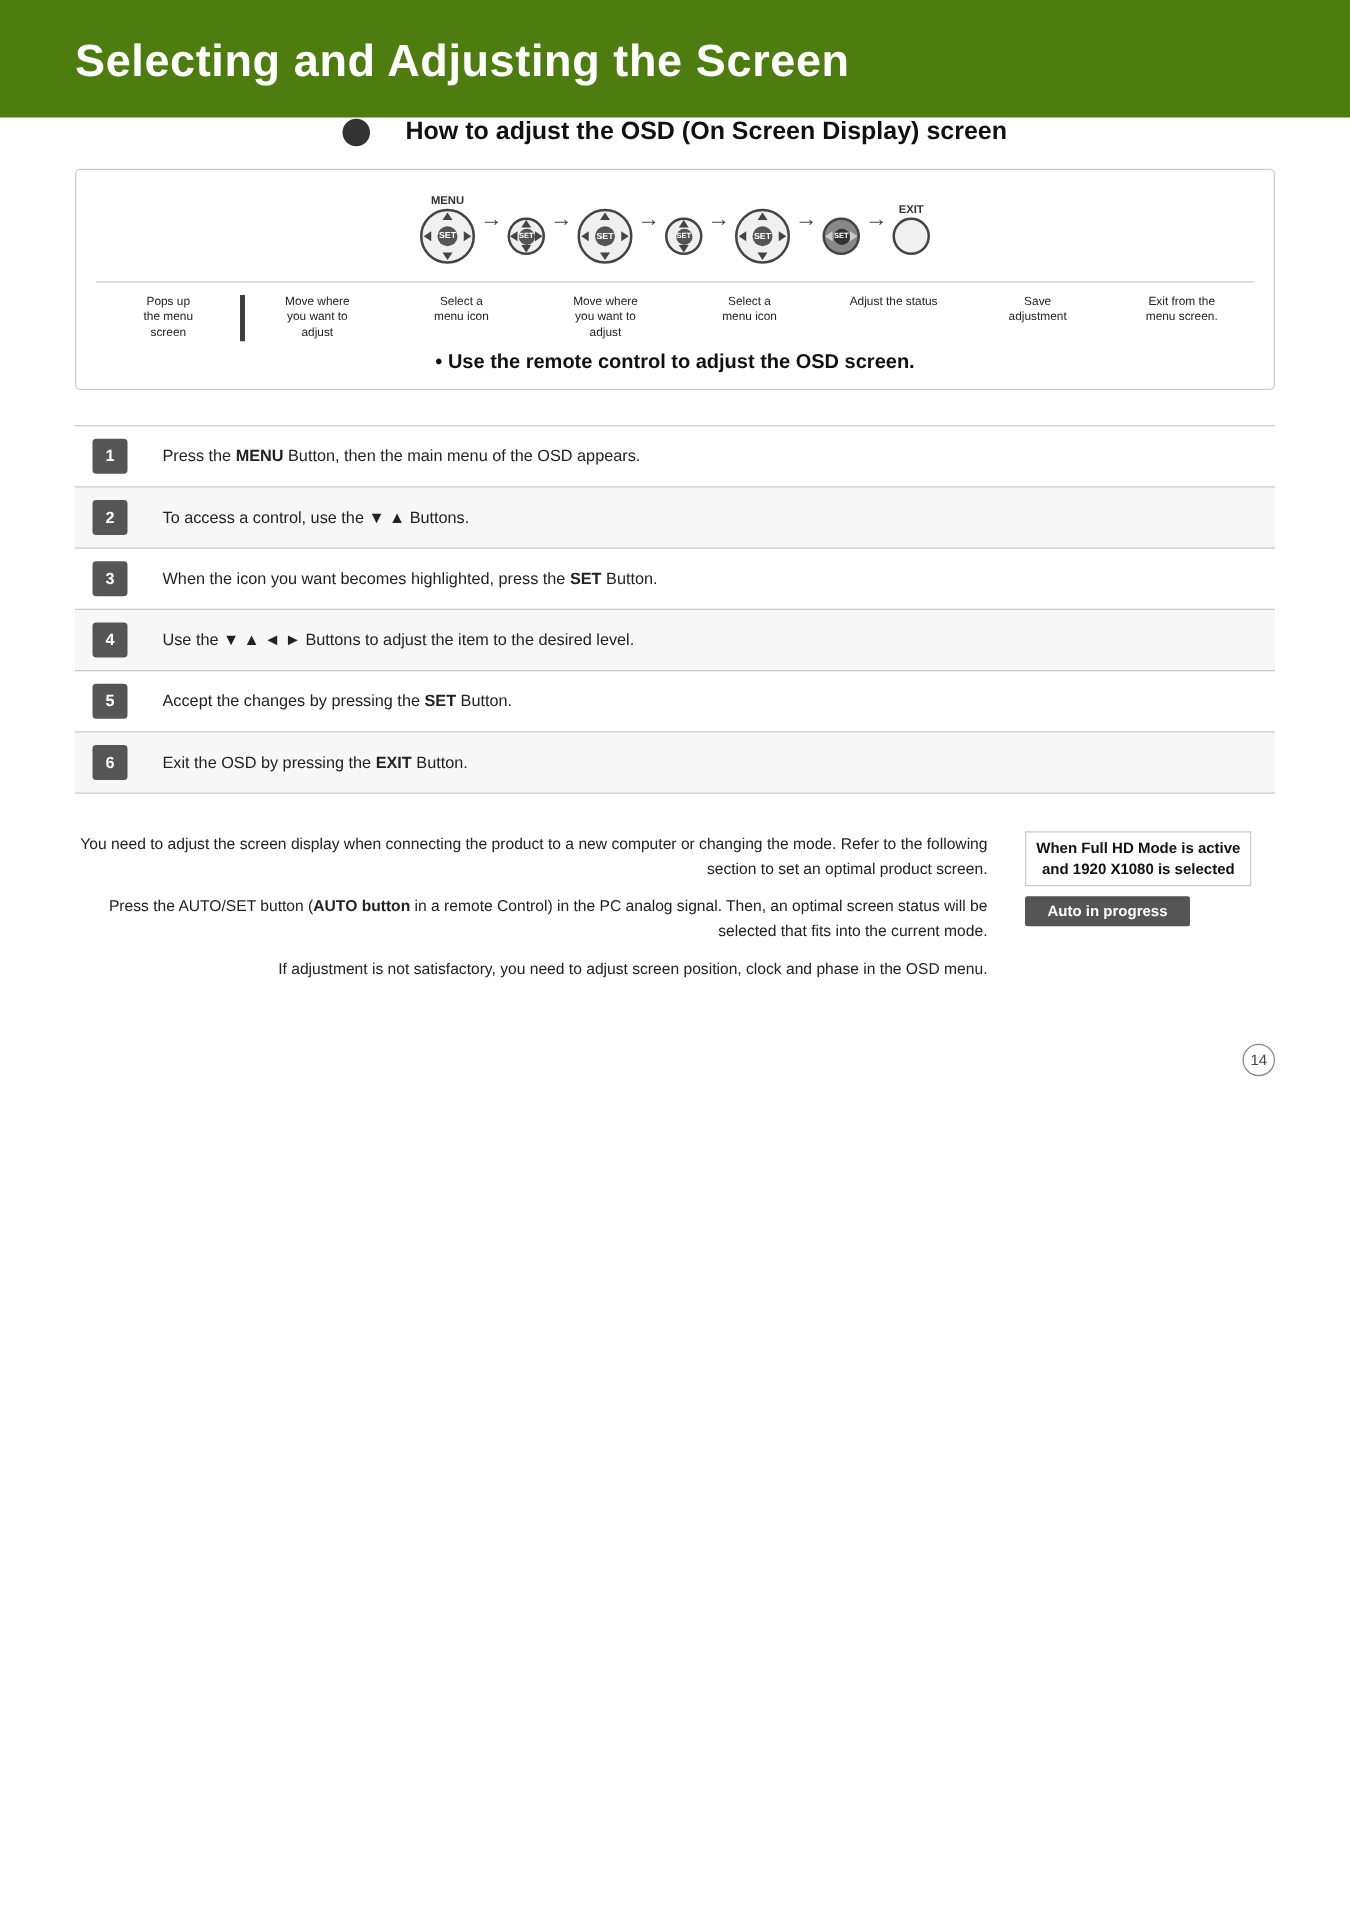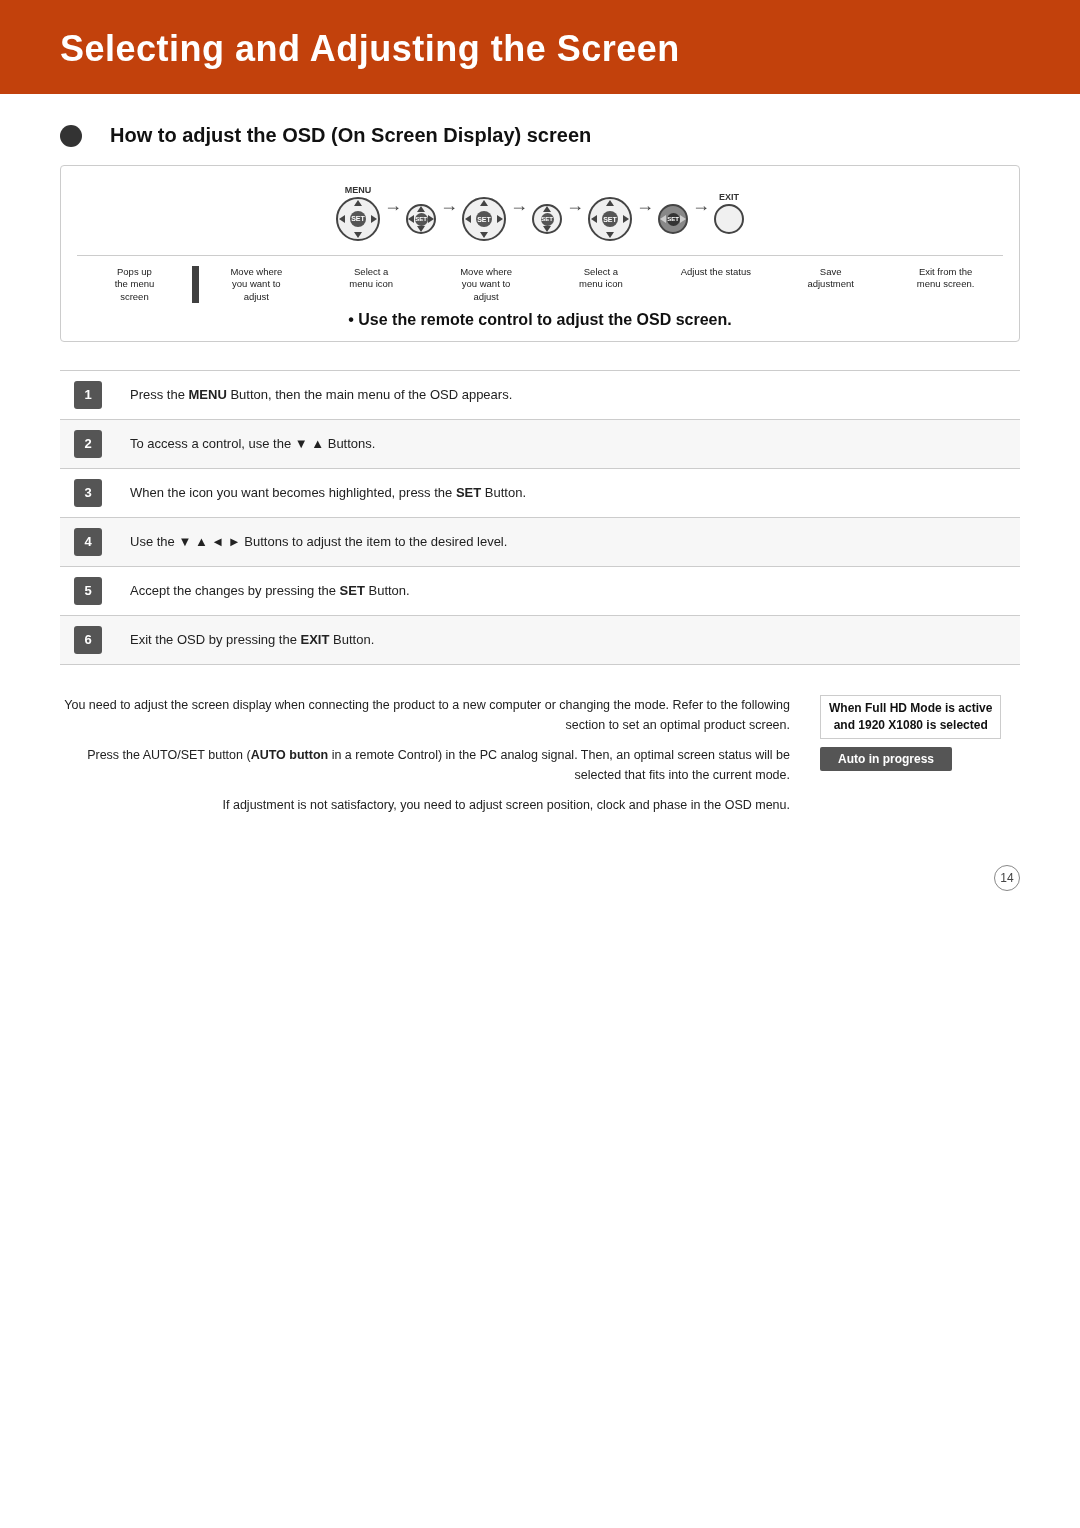--- a/index.html
+++ b/index.html
@@ -6,40 +6,40 @@
     body {
       background: #fff;
       font-family: Arial, sans-serif;
       font-size: 13px;
       color: #222;
       width: 1080px;
       min-height: 1528px;
     }
 
     .page-header {
-      background: #c2410c;
+      background: #4d7c0f;
       padding: 28px 60px 24px 60px;
-      margin-bottom: 30px;
     }
     .page-title {
       color: #fff;
       font-size: 36px;
       font-weight: bold;
       letter-spacing: 0.5px;
     }
 
     .content {
       padding: 0 60px;
     }
 
     .section-heading {
       display: flex;
       align-items: center;
       gap: 28px;
       margin-bottom: 18px;
+      justify-content: center;
     }
     .section-dot {
       width: 22px;
       height: 22px;
       background: #333;
       border-radius: 50%;
       flex-shrink: 0;
     }
     .section-heading-text {
       font-size: 20px;
@@ -196,21 +196,21 @@
       margin-top: 4px;
     }
 
     .diag-label-cell {
       flex: 1;
       min-width: 0;
       padding: 0 3px;
       line-height: 1.3;
     }
     .diag-label-cell.bold-border {
-      border-right: 7px solid #404040;
+      border-right: 4px solid #404040;
     }
 
     .osd-note {
       text-align: center;
       font-size: 16px;
       font-weight: bold;
       margin-top: 8px;
       color: #111;
     }
 

